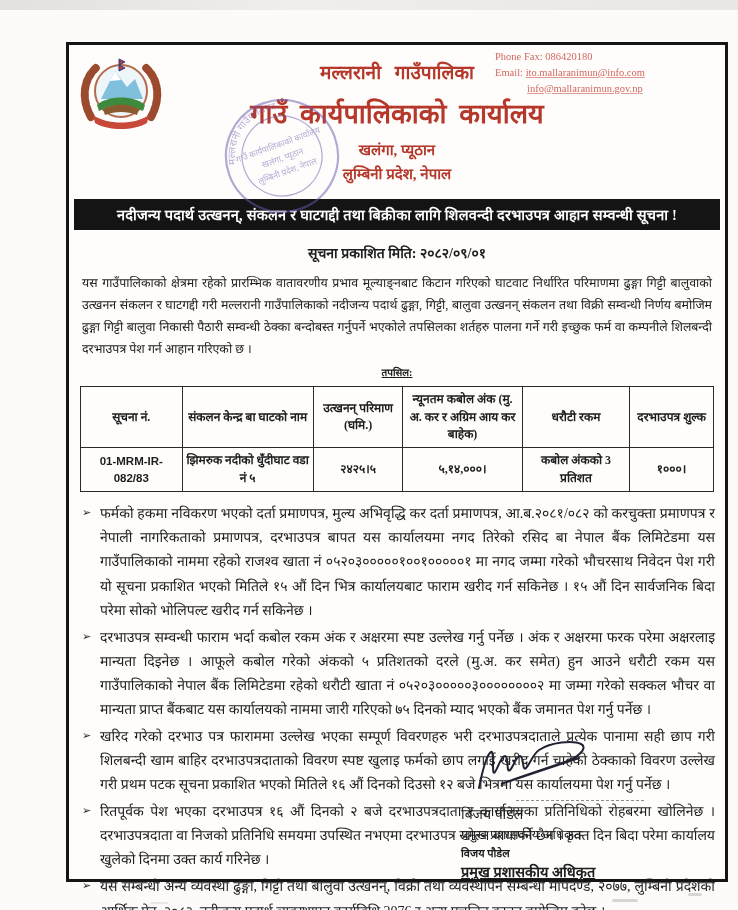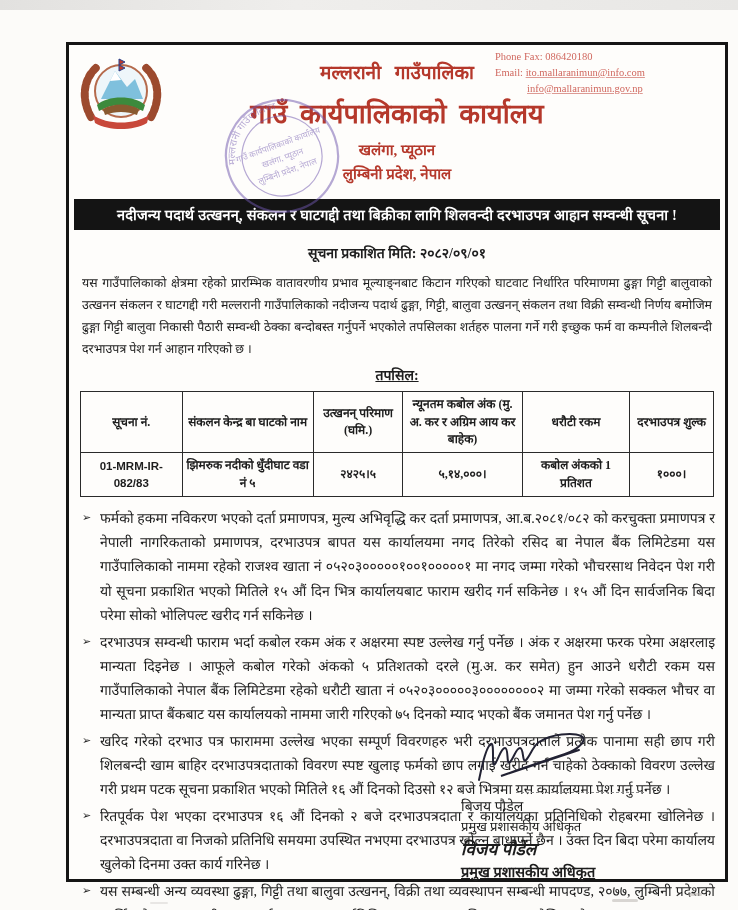--- a/index.html
+++ b/index.html
@@ -36,21 +36,21 @@
     margin:16px 5px 0 5px;background:#141414;color:#ffffff;
     text-align:center;font-weight:bold;font-size:14.5px;
     padding:5px 2px 6px 2px;letter-spacing:.2px;
   }
   .date-line{text-align:center;font-weight:bold;font-size:14px;margin-top:13px;}
   
   .body-par{
     margin:10px 13px 0 13px;font-size:12.4px;line-height:1.78;
     text-align:justify;
   }
-  .tapasil{text-align:center;font-weight:bold;font-size:14px;
+  .tapasil{text-align:center;font-weight:bold;font-size:10px;
     text-decoration:underline;margin-top:5px;}
   
   table.spec{
     width:calc(100% - 22px);margin:7px auto 0 auto;border-collapse:collapse;
     font-size:12px;table-layout:fixed;
   }
   table.spec th,table.spec td{
     border:1.6px solid #2a2a2a;text-align:center;vertical-align:middle;
     padding:4px 3px;font-weight:bold;line-height:1.45;
   }
@@ -68,21 +68,21 @@
     text-align:justify;margin-bottom:3px;
   }
   ul.terms li::before{
     content:"\27A2";position:absolute;left:1px;top:1px;font-size:11px;color:#222;
   }
   
   .sig-block{position:absolute;right:26px;bottom:-2px;width:238px;text-align:left;}
   .sig-line{width:128px;border-top:1px dashed #8a8a8a;margin:0 auto;}
   .hand-name{font-size:14px;margin-top:3px;}
   .hand-title{font-size:13px;margin-top:2px;}
-  .print-name{font-size:17px;font-weight:bold;margin-top:2px;font-style:italic;}
+  .print-name{font-size:11px;font-weight:bold;margin-top:2px;}
   .print-title{font-size:14.5px;font-weight:bold;text-decoration:underline;margin-top:1px;}
 </style>
 </head>
 <body>
 
 <div class="scan-top-band"></div>
 
 <div class="frame">
 
   <svg class="logo" viewBox="0 0 88 86">
@@ -149,21 +149,21 @@
           <th>धरौटी रकम</th>
           <th>दरभाउपत्र शुल्क</th>
         </tr>
     </thead>
     <tbody>
         <tr>
           <td class="latin">01-MRM-IR-082/83</td>
           <td>झिमरुक नदीको धुँदीघाट वडा नं ५</td>
           <td>२४२५।५</td>
           <td>५,१४,०००।</td>
-          <td>कबोल अंकको 1 प्रतिशत</td>
+          <td>कबोल अंकको 3 प्रतिशत</td>
           <td>१०००।</td>
         </tr>
       </tbody>
   </table>
 
   <ul class="terms">
       <li>फर्मको हकमा नविकरण भएको दर्ता प्रमाणपत्र, मुल्य अभिवृद्धि कर दर्ता प्रमाणपत्र, आ.ब.२०८१/०८२ को करचुक्ता प्रमाणपत्र र नेपाली नागरिकताको प्रमाणपत्र, दरभाउपत्र बापत यस कार्यालयमा नगद तिरेको रसिद बा नेपाल बैंक लिमिटेडमा यस गाउँपालिकाको नाममा रहेको राजश्व खाता नं ०५२०३०००००१००१०००००१ मा नगद जम्मा गरेको भौचरसाथ निवेदन पेश गरी यो सूचना प्रकाशित भएको मितिले १५ औं दिन भित्र कार्यालयबाट फाराम खरीद गर्न सकिनेछ । १५ औं दिन सार्वजनिक बिदा परेमा सोको भोलिपल्ट खरीद गर्न सकिनेछ ।</li>
       <li>दरभाउपत्र सम्वन्धी फाराम भर्दा कबोल रकम अंक र अक्षरमा स्पष्ट उल्लेख गर्नु पर्नेछ । अंक र अक्षरमा फरक परेमा अक्षरलाइ मान्यता दिइनेछ । आफूले कबोल गरेको अंकको ५ प्रतिशतको दरले (मु.अ. कर समेत) हुन आउने धरौटी रकम यस गाउँपालिकाको नेपाल बैंक लिमिटेडमा रहेको धरौटी खाता नं ०५२०३०००००३००००००००२ मा जम्मा गरेको सक्कल भौचर वा मान्यता प्राप्त बैंकबाट यस कार्यालयको नाममा जारी गरिएको ७५ दिनको म्याद भएको बैंक जमानत पेश गर्नु पर्नेछ ।</li>
       <li>खरिद गरेको दरभाउ पत्र फाराममा उल्लेख भएका सम्पूर्ण विवरणहरु भरी दरभाउपत्रदाताले प्रत्येक पानामा सही छाप गरी शिलबन्दी खाम बाहिर दरभाउपत्रदाताको विवरण स्पष्ट खुलाइ फर्मको छाप लगाई खरीद गर्न चाहेको ठेक्काको विवरण उल्लेख गरी प्रथम पटक सूचना प्रकाशित भएको मितिले १६ औं दिनको दिउसो १२ बजे भित्रमा यस कार्यालयमा पेश गर्नु पर्नेछ ।</li>
       <li>रितपूर्वक पेश भएका दरभाउपत्र १६ औं दिनको २ बजे दरभाउपत्रदाता र कार्यालयका प्रतिनिधिको रोहबरमा खोलिनेछ । दरभाउपत्रदाता वा निजको प्रतिनिधि समयमा उपस्थित नभएमा दरभाउपत्र खोल्न बाधापर्ने छैन । उक्त दिन बिदा परेमा कार्यालय खुलेको दिनमा उक्त कार्य गरिनेछ ।</li>

